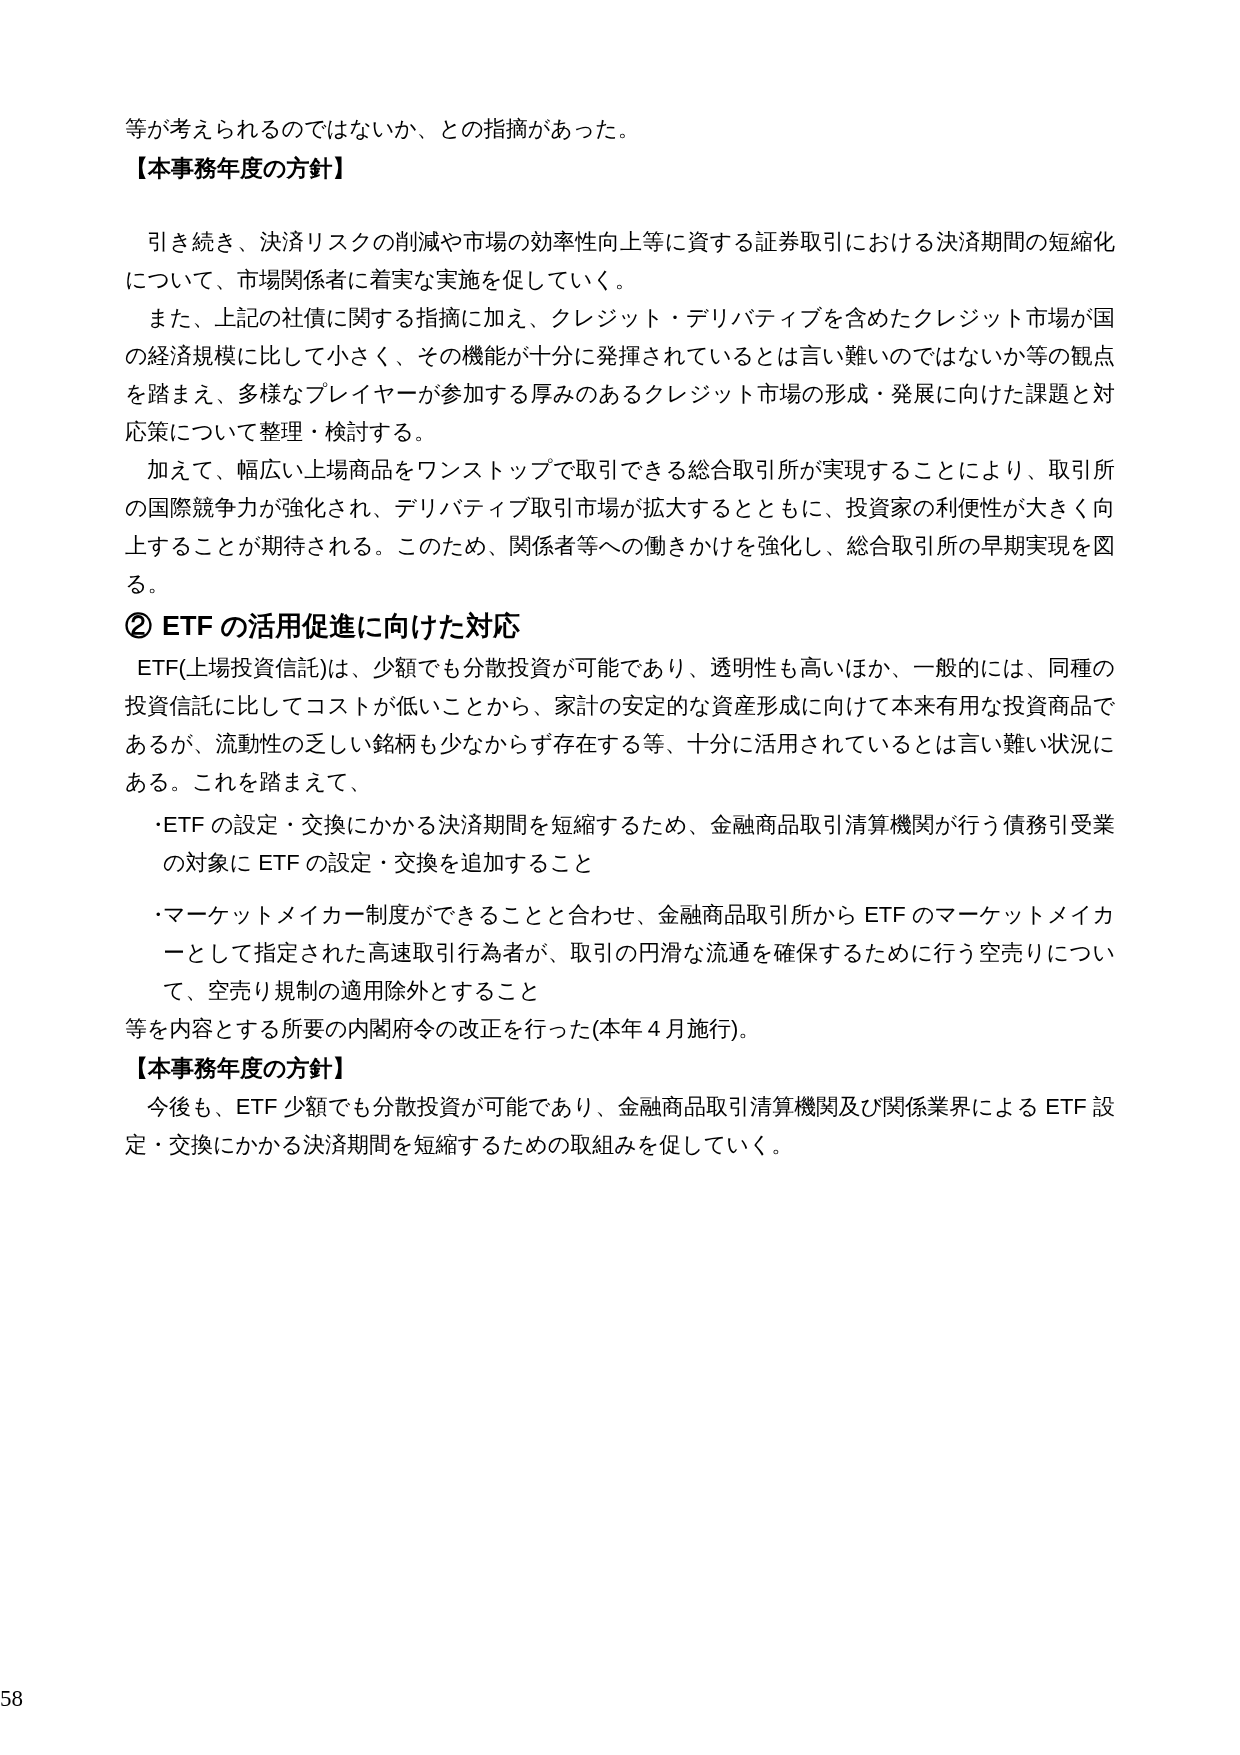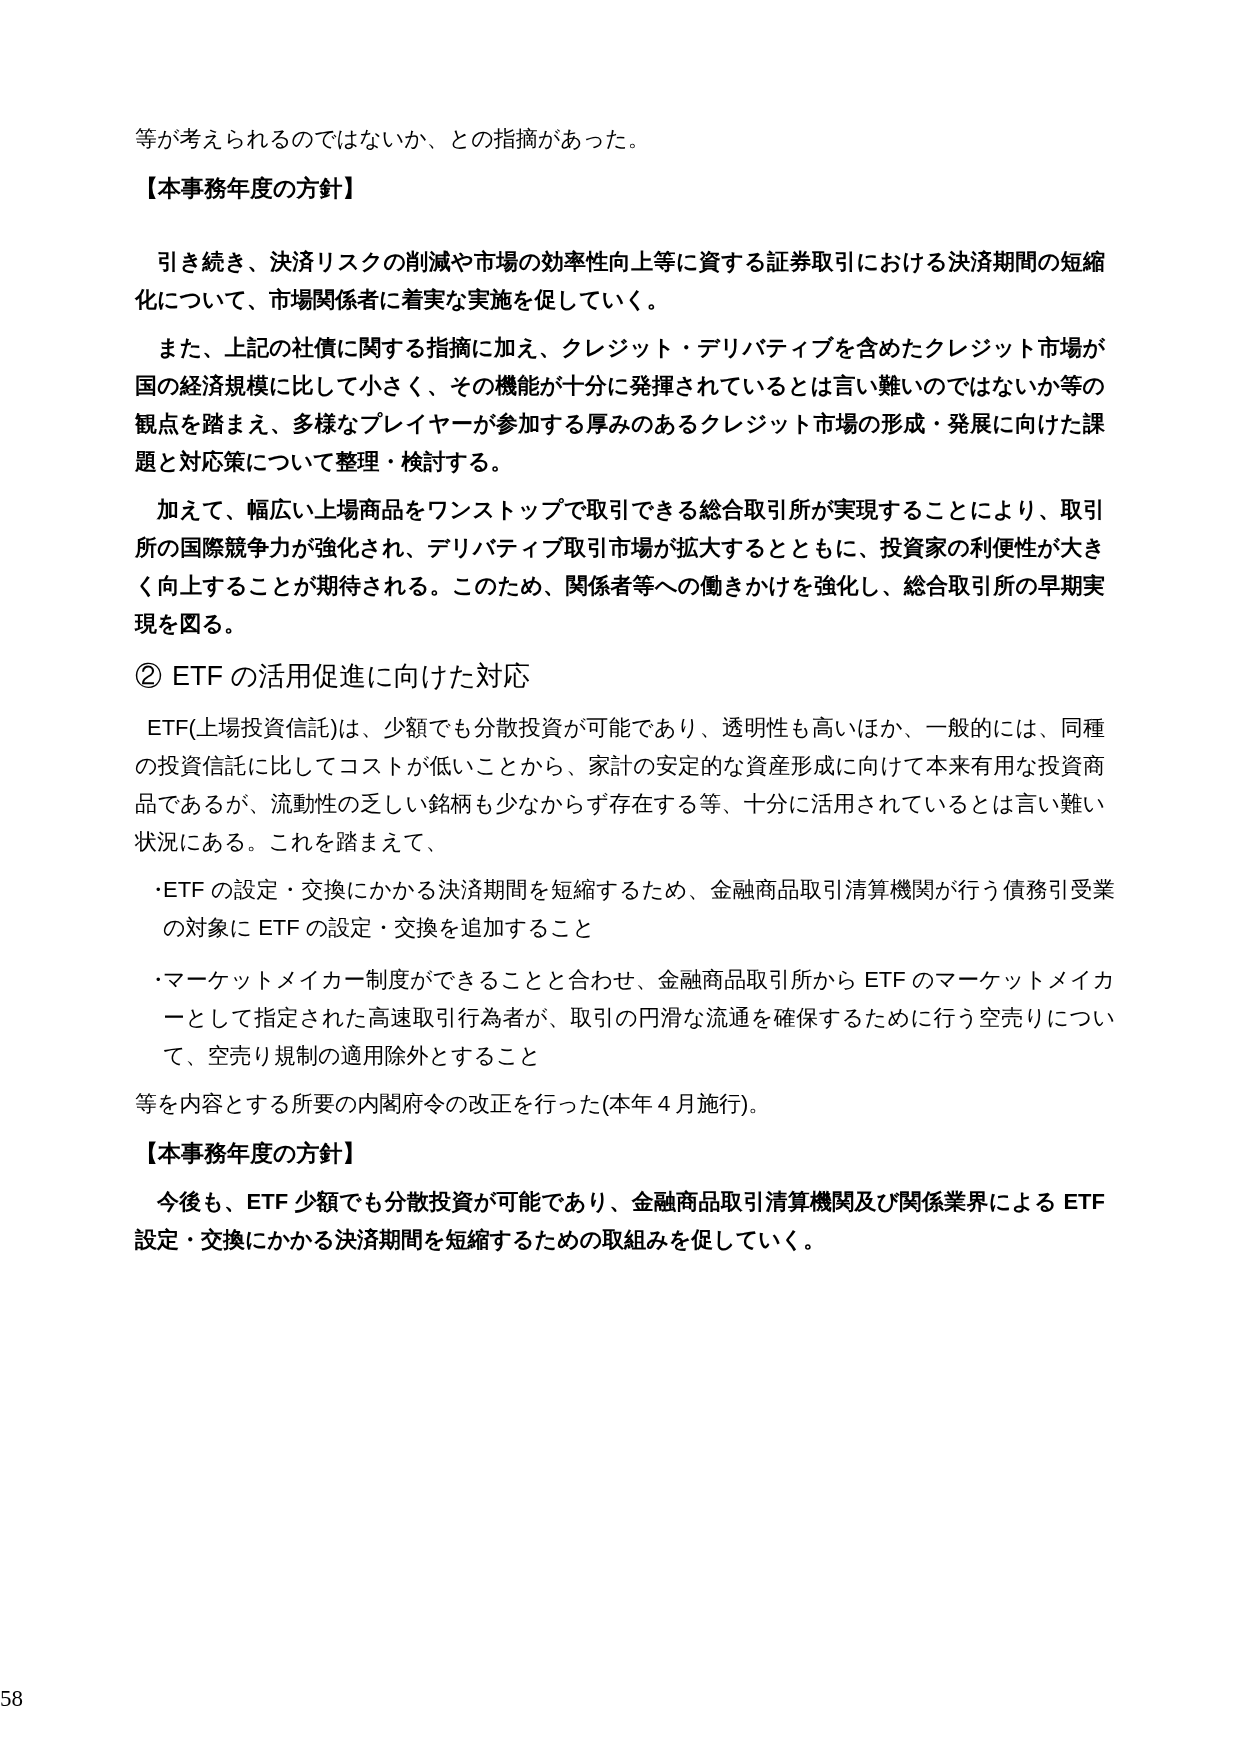--- a/index.html
+++ b/index.html
@@ -19,35 +19,35 @@
   .content {
     position: absolute;
     left: 125px;
     top: 110px;
     width: 990px;
     font-size: 22px;
     line-height: 38px;
     text-align: justify;
     text-justify: inter-ideograph;
   }
-  .content p { margin: 10px; }
-  .para-indent { text-indent: 22px; font-weight: bold; }
+  .content p { margin: 0; }
+  .para-indent { text-indent: 22px; }
   .para-indent-sm { text-indent: 12px; }
   .bracket-heading {
     font-weight: bold;
     font-size: 23px;
     line-height: 40px;
     text-align: left;
   }
   .h-policy-prev { margin-top: 44px; }
   .p-group-1 { margin-top: 35px; }
   .section-heading {
     margin-top: 33px;
     margin-left: -12px;
-    font-weight: normal;
+    font-weight: bold;
     font-size: 27px;
     line-height: 46px;
     text-align: left;
     white-space: nowrap;
   }
   .section-heading .sec-num { margin-right: 10px; }
   .h-results { margin-top: 29px; }
   .p-results { margin-top: 35px; }
   .bullet-list { margin-top: 5px; }
   .bullet-item {

